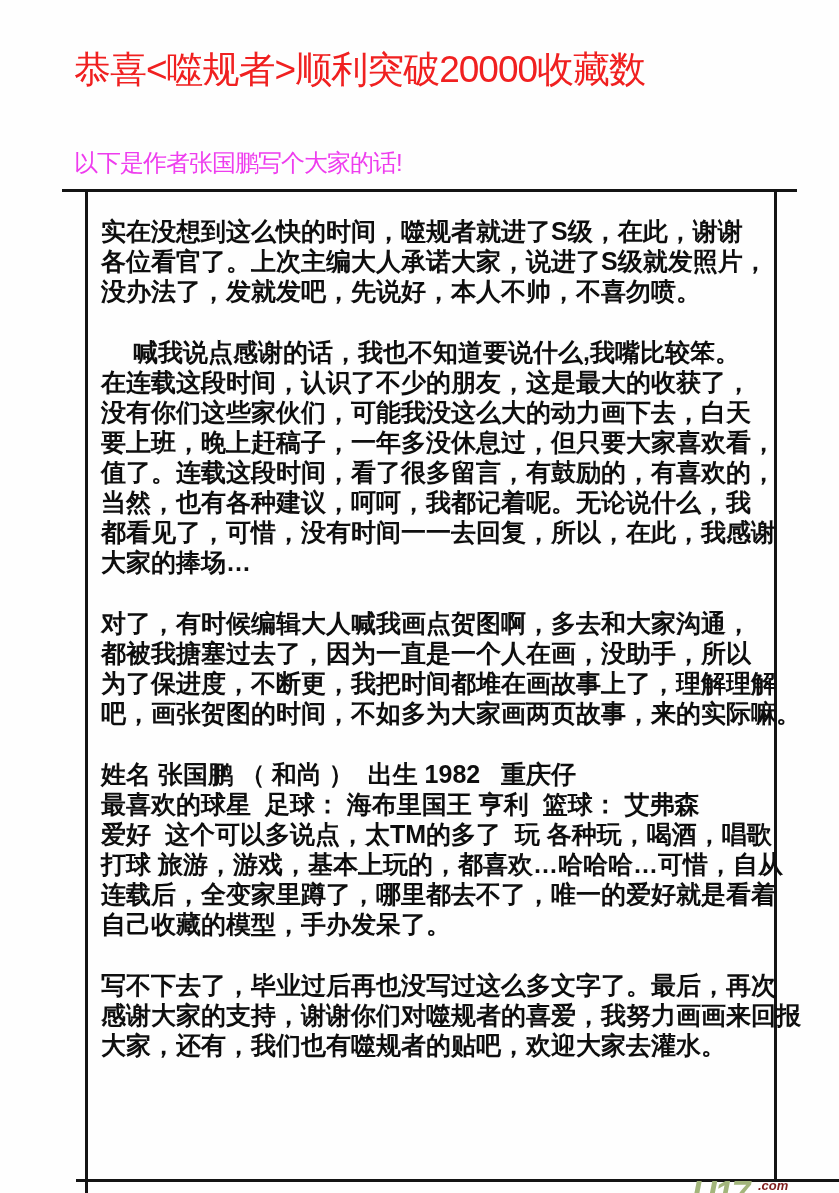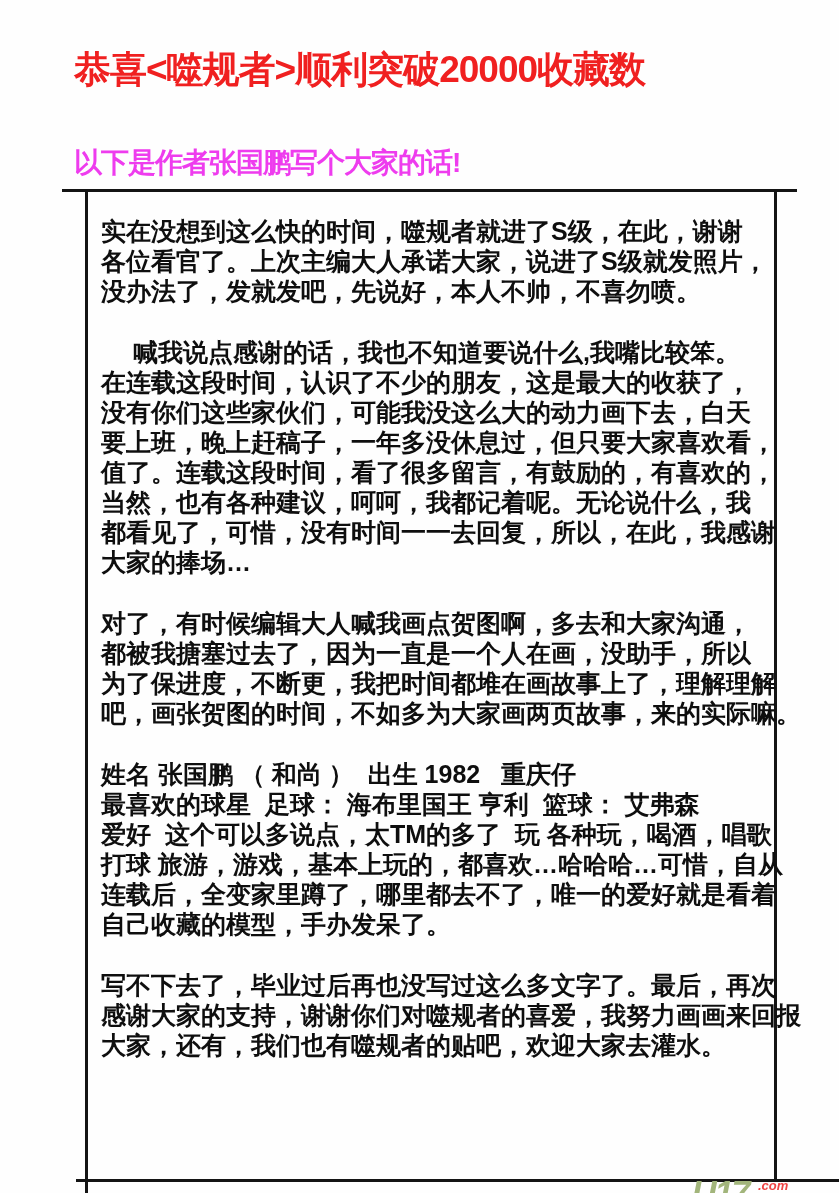--- a/index.html
+++ b/index.html
@@ -1,24 +1,24 @@
 <!DOCTYPE html>
 <html><head>
 <meta charset="utf-8">
 <style>
   html,body{margin:0;padding:0;background:#ffffff;}
   #page-root{
     position:relative;width:839px;height:1193px;background:#fefefe;
     overflow:hidden;font-family:"Liberation Sans",sans-serif;
   }
   
-  .headline{position:absolute;left:74px;font-weight:bold;letter-spacing:-1px;white-space:pre;}
+  .headline{position:absolute;left:74px;font-weight:normal;letter-spacing:-1px;white-space:pre;}
   #headline-1{top:48px;font-size:37px;line-height:44px;}
   #headline-2{top:95px;font-size:37px;line-height:44px;}
-  #headline-3{top:142px;font-size:28px;line-height:42px;}
+  #headline-3{top:142px;font-size:24px;line-height:42px;}
   
   .rule{position:absolute;background:#141414;}
   #rule-top{left:62px;top:189px;width:735px;height:3px;}
   #rule-left{left:85px;top:189px;width:3px;height:1004px;}
   #rule-right{left:774px;top:189px;width:3px;height:992px;}
   #rule-bottom{left:76px;top:1179px;width:763px;height:3px;}
   
   #letter{
     position:absolute;left:101px;top:216px;width:700px;
     color:#0e0e0e;font-size:25px;line-height:30px;font-weight:700;
@@ -73,17 +73,17 @@
 打球 旅游，游戏，基本上玩的，都喜欢…哈哈哈…可惜，自从
 连载后，全变家里蹲了，哪里都去不了，唯一的爱好就是看着
 自己收藏的模型，手办发呆了。</p>
     <p>写不下去了，毕业过后再也没写过这么多文字了。最后，再次
 感谢大家的支持，谢谢你们对噬规者的喜爱，我努力画画来回报
 大家，还有，我们也有噬规者的贴吧，欢迎大家去灌水。</p>
   </div>
 
   <div id="logo">
     <span id="logo-brand" style="color:#a2b57b">U17</span>
-    <span id="logo-domain" style="color:#ef4444">.com</span>
+    <span id="logo-domain" style="color:#7f1d1d">.com</span>
     <span id="logo-tagline" style="color:#5c6d3d">有妖气原创漫画</span>
   </div>
 
 </div>
 
 </body></html>

